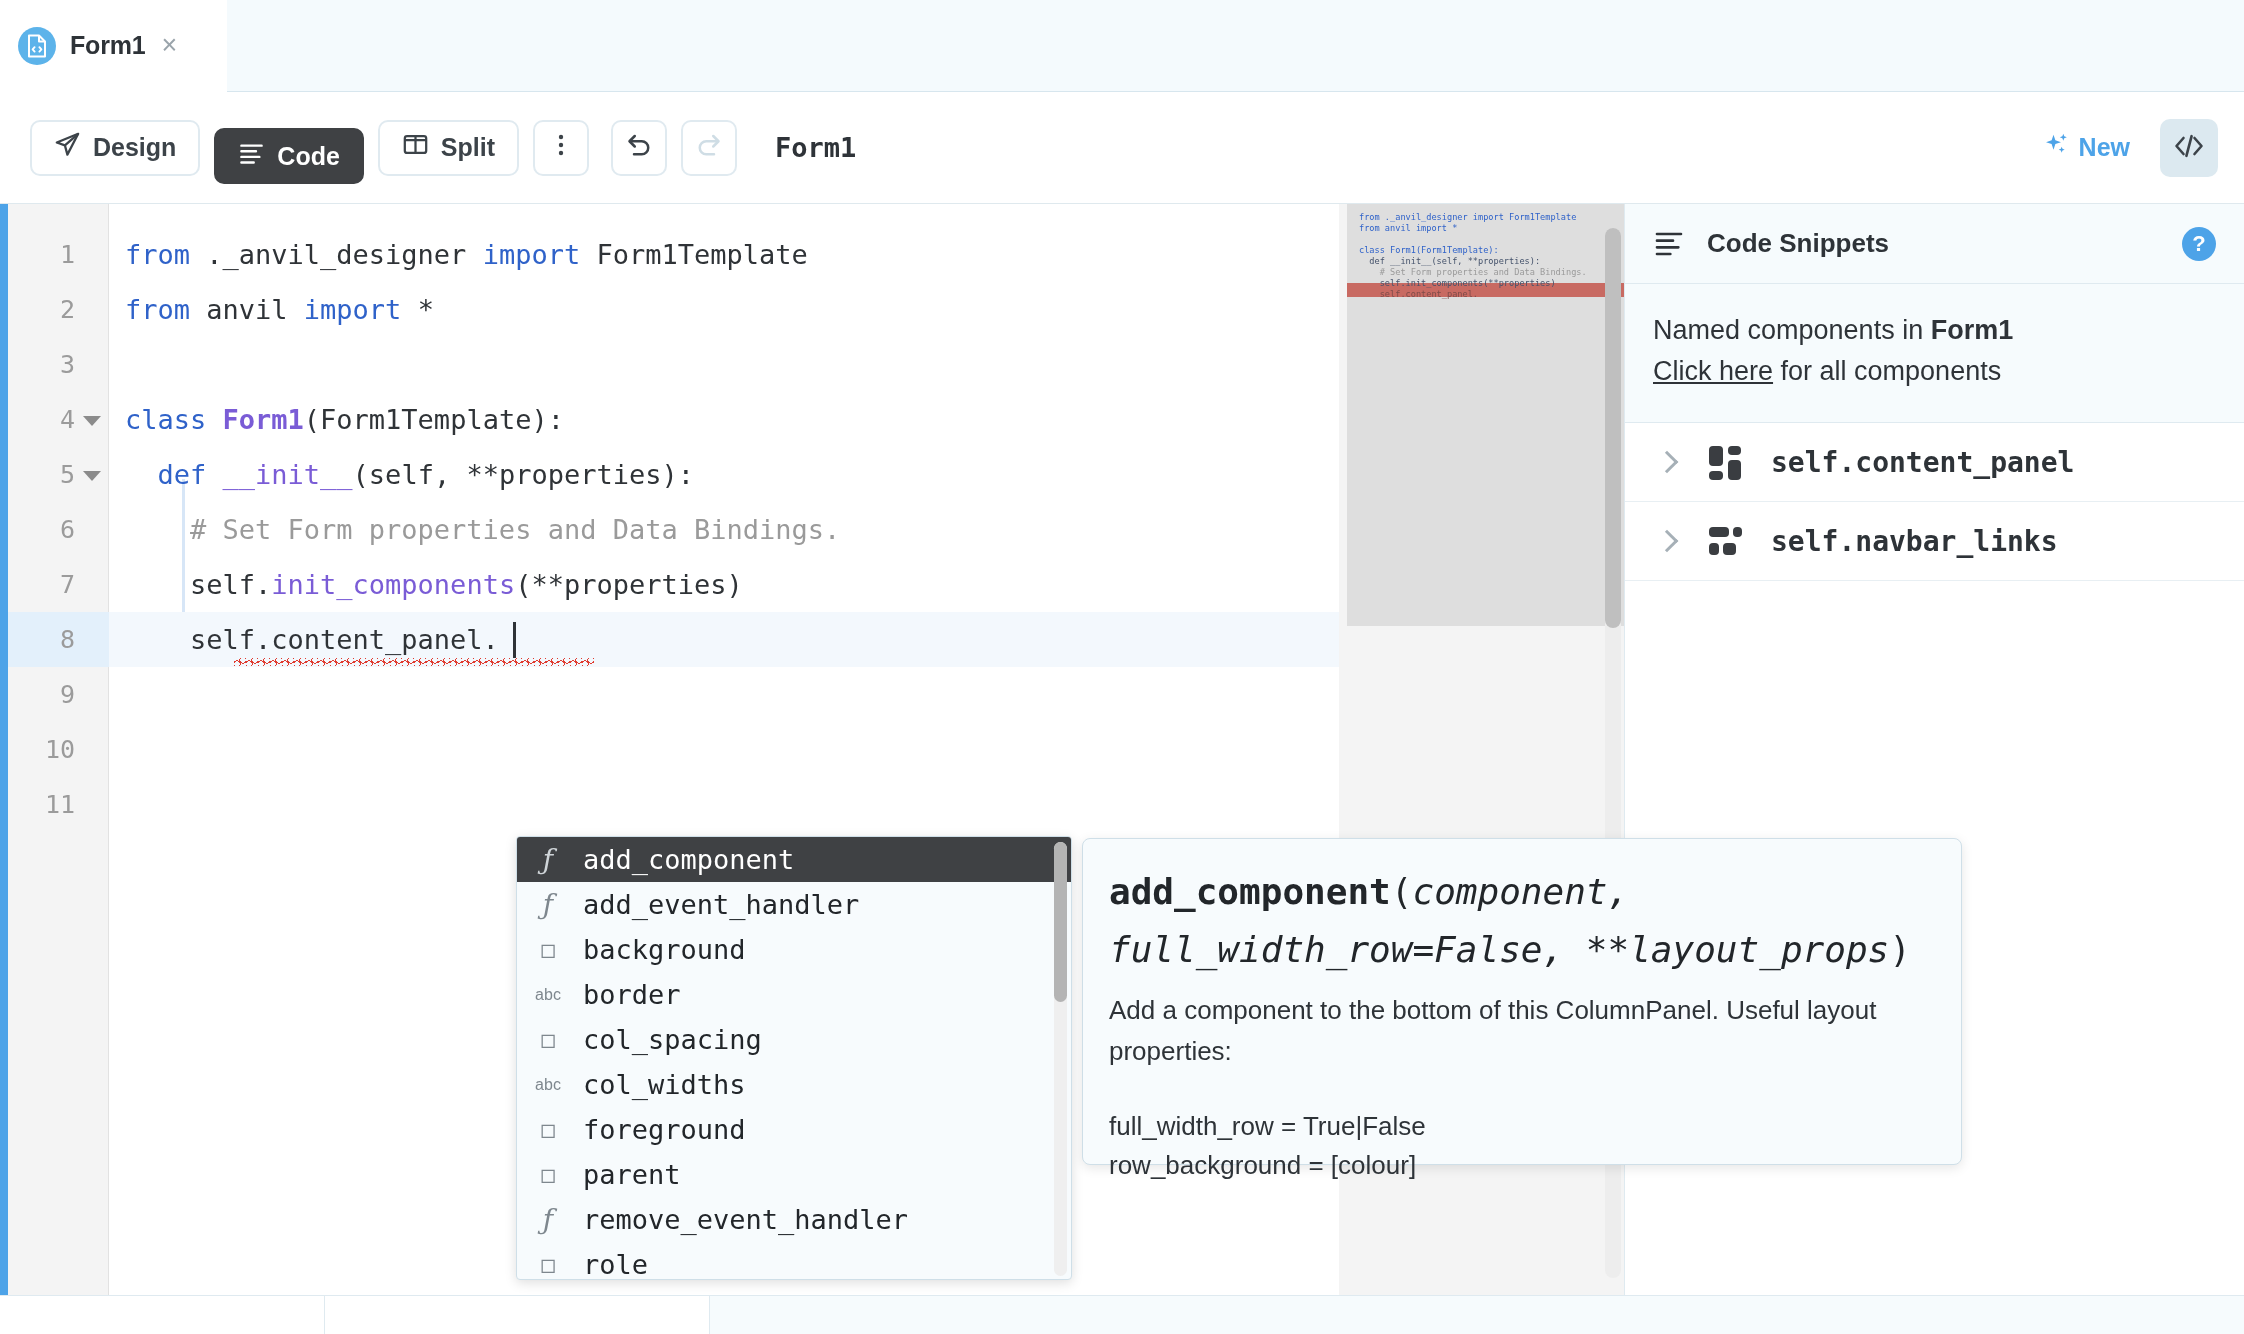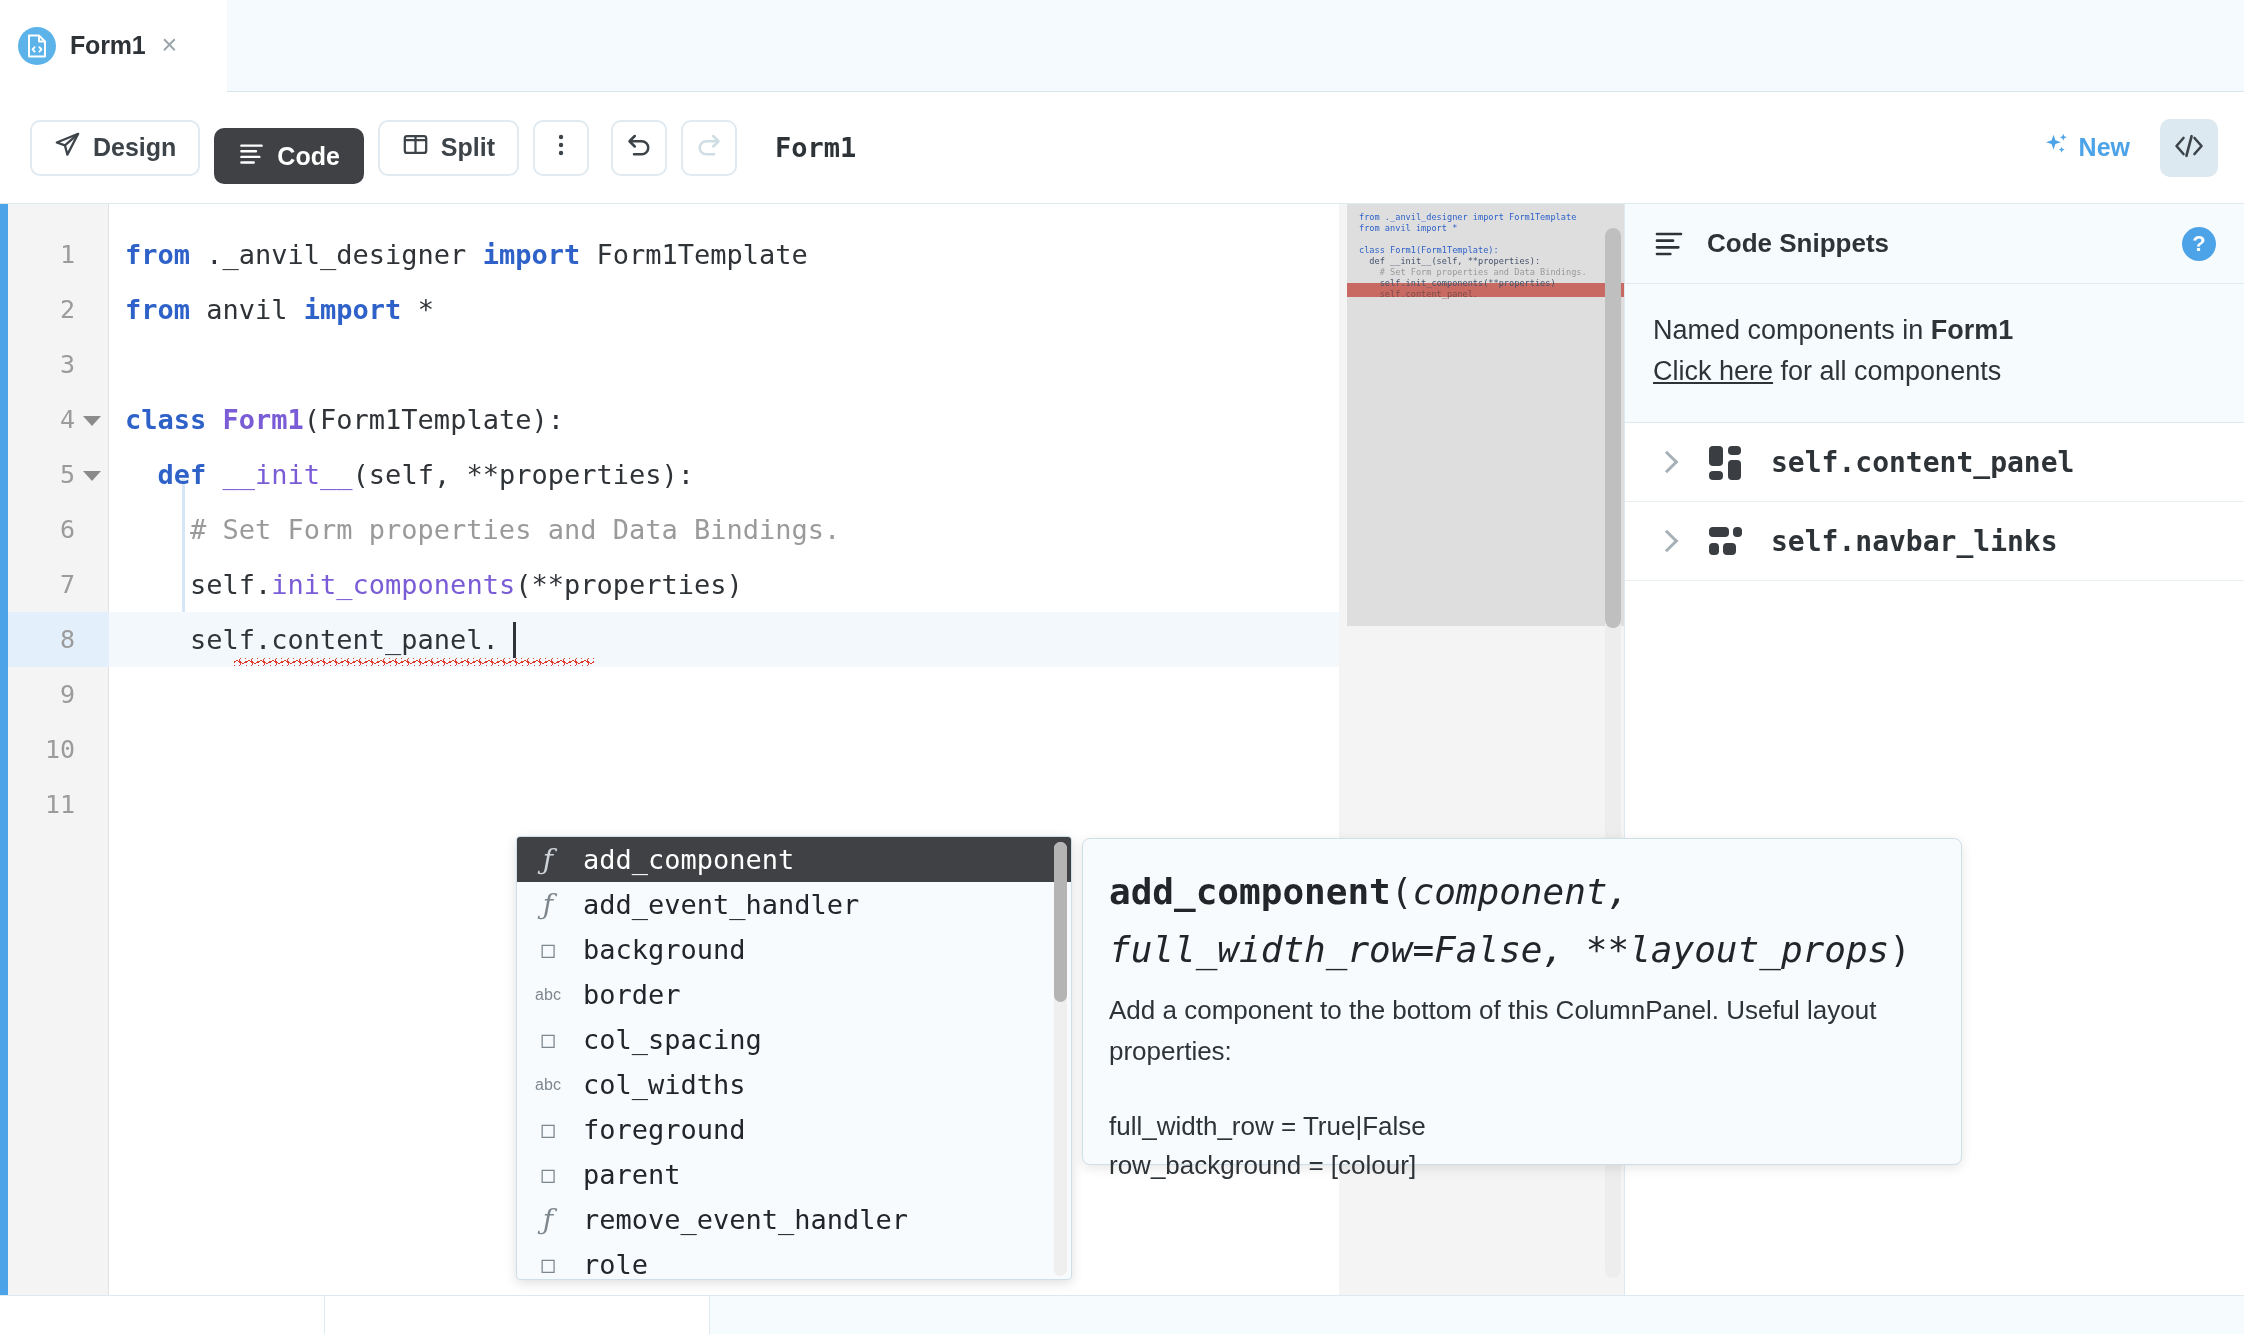--- a/index.html
+++ b/index.html
@@ -102,21 +102,21 @@
     position:absolute; left:109px; top:0; right:905px; height:1091px;
     background:#ffffff; overflow:hidden;
   }
   .code-line {
     position:absolute; left:0; width:100%; height:55px;
     font-family:"DejaVu Sans Mono", monospace; font-size:27px;
     line-height:55px; white-space:pre; color:#2f3337;
     padding-left:16px;
   }
   .code-line.cur { background:#f3f8fd; }
-  .k-kw   { color:#2f62c9; font-weight:bold;text-align:right; }
+  .k-kw   { color:#2f62c9; font-weight:normal;text-align:right; }
   .k-cls  { color:#7a5cd6; font-weight:bold; }
   .k-fn   { color:#7a5cd6; }
   .k-cmt  { color:#9a9a9a; }
   .k-txt  { color:#2f3337; }
   .indent-guide {
     position:absolute; width:3px; background:#d7e6f7;
   }
   .squiggle {
     position:absolute; height:8px; left:125px; width:360px;
     background-image: repeating-linear-gradient(135deg,

